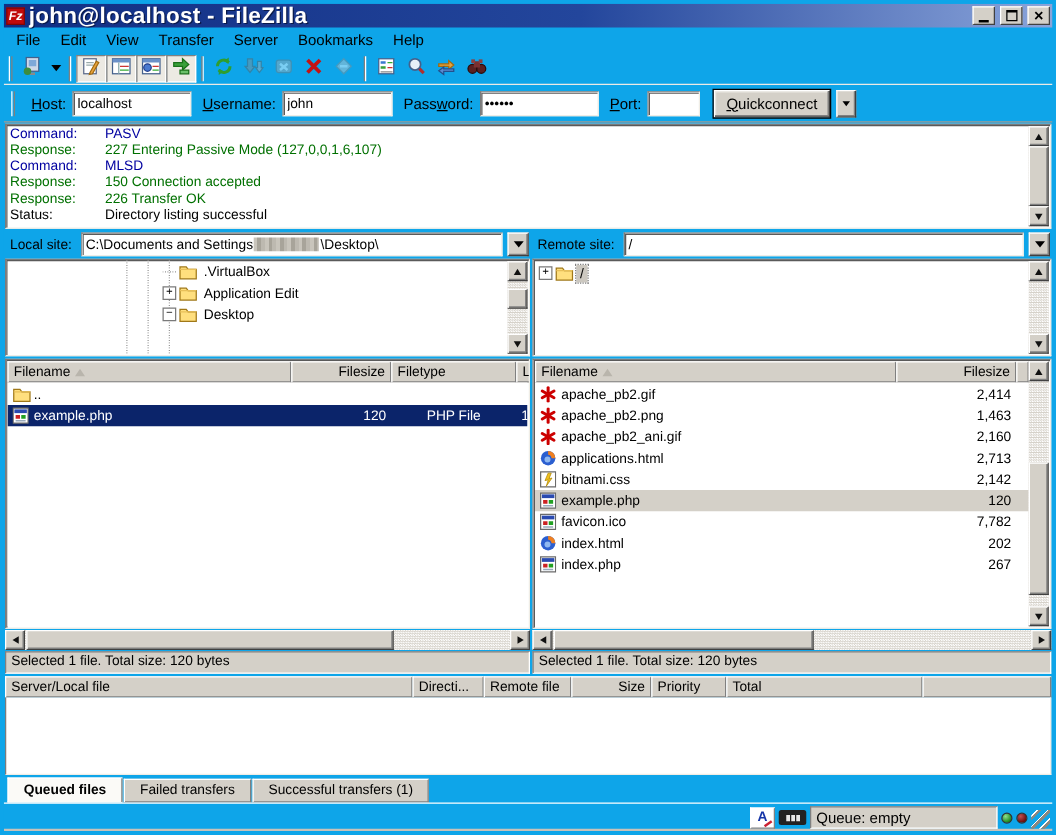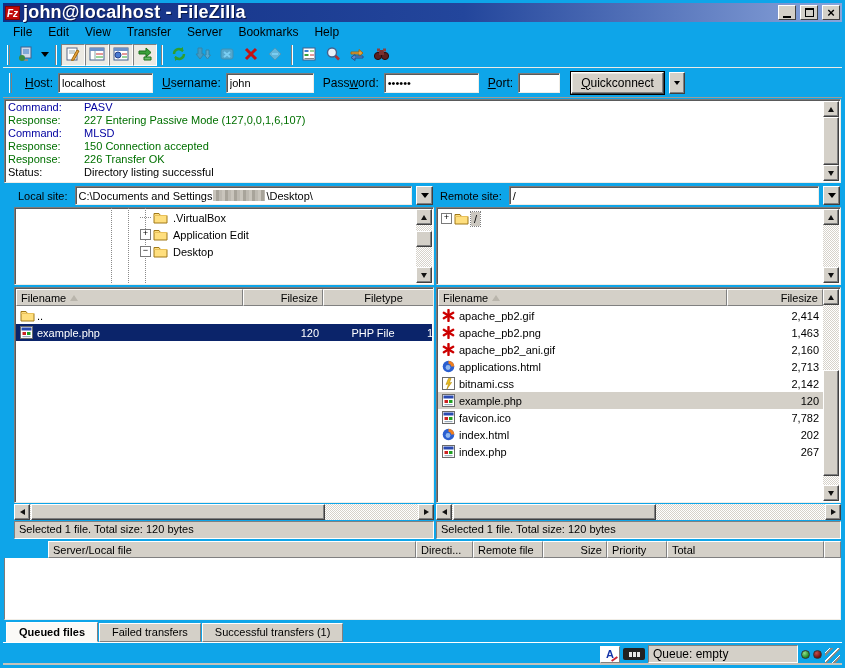--- a/index.html
+++ b/index.html
@@ -57,21 +57,21 @@
   .vscroll { position:absolute; top:1px; right:1px; bottom:1px; width:16px; background:repeating-conic-gradient(#fff 0 25%, #d6d2ca 0 50%); background-size:2px 2px; }
   .hscroll { height:16px; flex:0 0 auto; position:relative; background:repeating-conic-gradient(#fff 0 25%, #d6d2ca 0 50%); background-size:2px 2px; margin-top:1px; }
   .sbtn { position:absolute; width:16px; height:16px; background:#d4d0c8; border:1px solid; border-color:#fff #404040 #404040 #fff; box-shadow:inset -1px -1px 0 #808080; display:flex; align-items:center; justify-content:center; }
   .sbtn.up { top:0; right:0; }  .sbtn.down { bottom:0; right:0; }
   .sbtn.left { left:0; top:0; } .sbtn.right { right:0; top:0; }
   .thumb { position:absolute; background:#d4d0c8; border:1px solid; border-color:#fff #404040 #404040 #fff; box-shadow:inset -1px -1px 0 #808080; }
   .vthumb { left:0; width:16px; }
   .hthumb { top:0; height:16px; }
 
   
-  .panes { flex:1; display:flex; margin:2px 1px 0 11px; min-height:0; }
+  .panes { flex:1; display:flex; margin:2px 1px 0 1px; min-height:0; }
   .pane { display:flex; flex-direction:column; min-width:0; }
   .pane.left { width:420px; flex:0 0 auto; }
   .pane.right { flex:1; margin-left:2px; }
   .sitebar { height:21px; flex:0 0 auto; display:flex; align-items:center; gap:4px; padding:0 1px; }
   .sitelabel { padding:0 3px; white-space:nowrap; }
   .combo { flex:1; height:19px; display:flex; align-items:center; padding:0 3px; background:#fff; border:1px solid; border-color:#7b7b7b #f0ede6 #f0ede6 #7b7b7b; box-shadow:inset 1px 1px 0 #5a5a5a; white-space:nowrap; overflow:hidden; }
   .redacted { display:inline-block; width:52px; height:11px; margin:0 1px; background:repeating-linear-gradient(90deg,#c9c5bc 0 3px,#a8a49a 3px 6px,#bdb9b0 6px 9px); }
   .combo-drop { width:17px; height:19px; background:#d4d0c8; border:1px solid; border-color:#fff #404040 #404040 #fff; box-shadow:inset -1px -1px 0 #808080; display:flex; align-items:center; justify-content:center; }
 
   .tree { height:78px; flex:0 0 auto; position:relative; overflow:hidden; margin-top:1px; }
@@ -363,21 +363,21 @@
       </div>
       <div class="listzone deep" id="local-zone" style="padding:1px">
           <div class="listhead">
             <div class="hcell" style="width: 227px;">
               <span>Filename</span>
               <span class="sortasc"></span>
             </div>
             <div class="hcell r" style="width: 80px;">
               <span>Filesize</span>
             </div>
-            <div class="hcell" style="width: 121px; justify-content: center;">
+            <div class="hcell" style="width: 100px;">
               <span>Filetype</span>
             </div>
             <div class="hcell" style="width: 30px;">
               <span>L</span>
             </div>
           </div>
           <div class="listbody">
             <div class="lrow">
               <span class="lcell" style="width: 227px;">
                 <span class="ficon">
@@ -646,21 +646,21 @@
         <span class="sbtn right">
             <span class="tri s-right"></span>
           </span>
       </div>
       <div class="statusline">Selected 1 file. Total size: 120 bytes</div>
     </div>
   </div>
 
   <div class="queue">
     <div class="qhead" id="queue-head">
-        <div class="hcell" style="width: 368px; margin-left: 44px;">
+        <div class="hcell" style="width: 326px;">
           <span>Server/Local file</span>
         </div>
         <div class="hcell" style="width: 57px;">
           <span>Directi...</span>
         </div>
         <div class="hcell" style="width: 70px;">
           <span>Remote file</span>
         </div>
         <div class="hcell r" style="width: 64px;">
           <span>Size</span>

